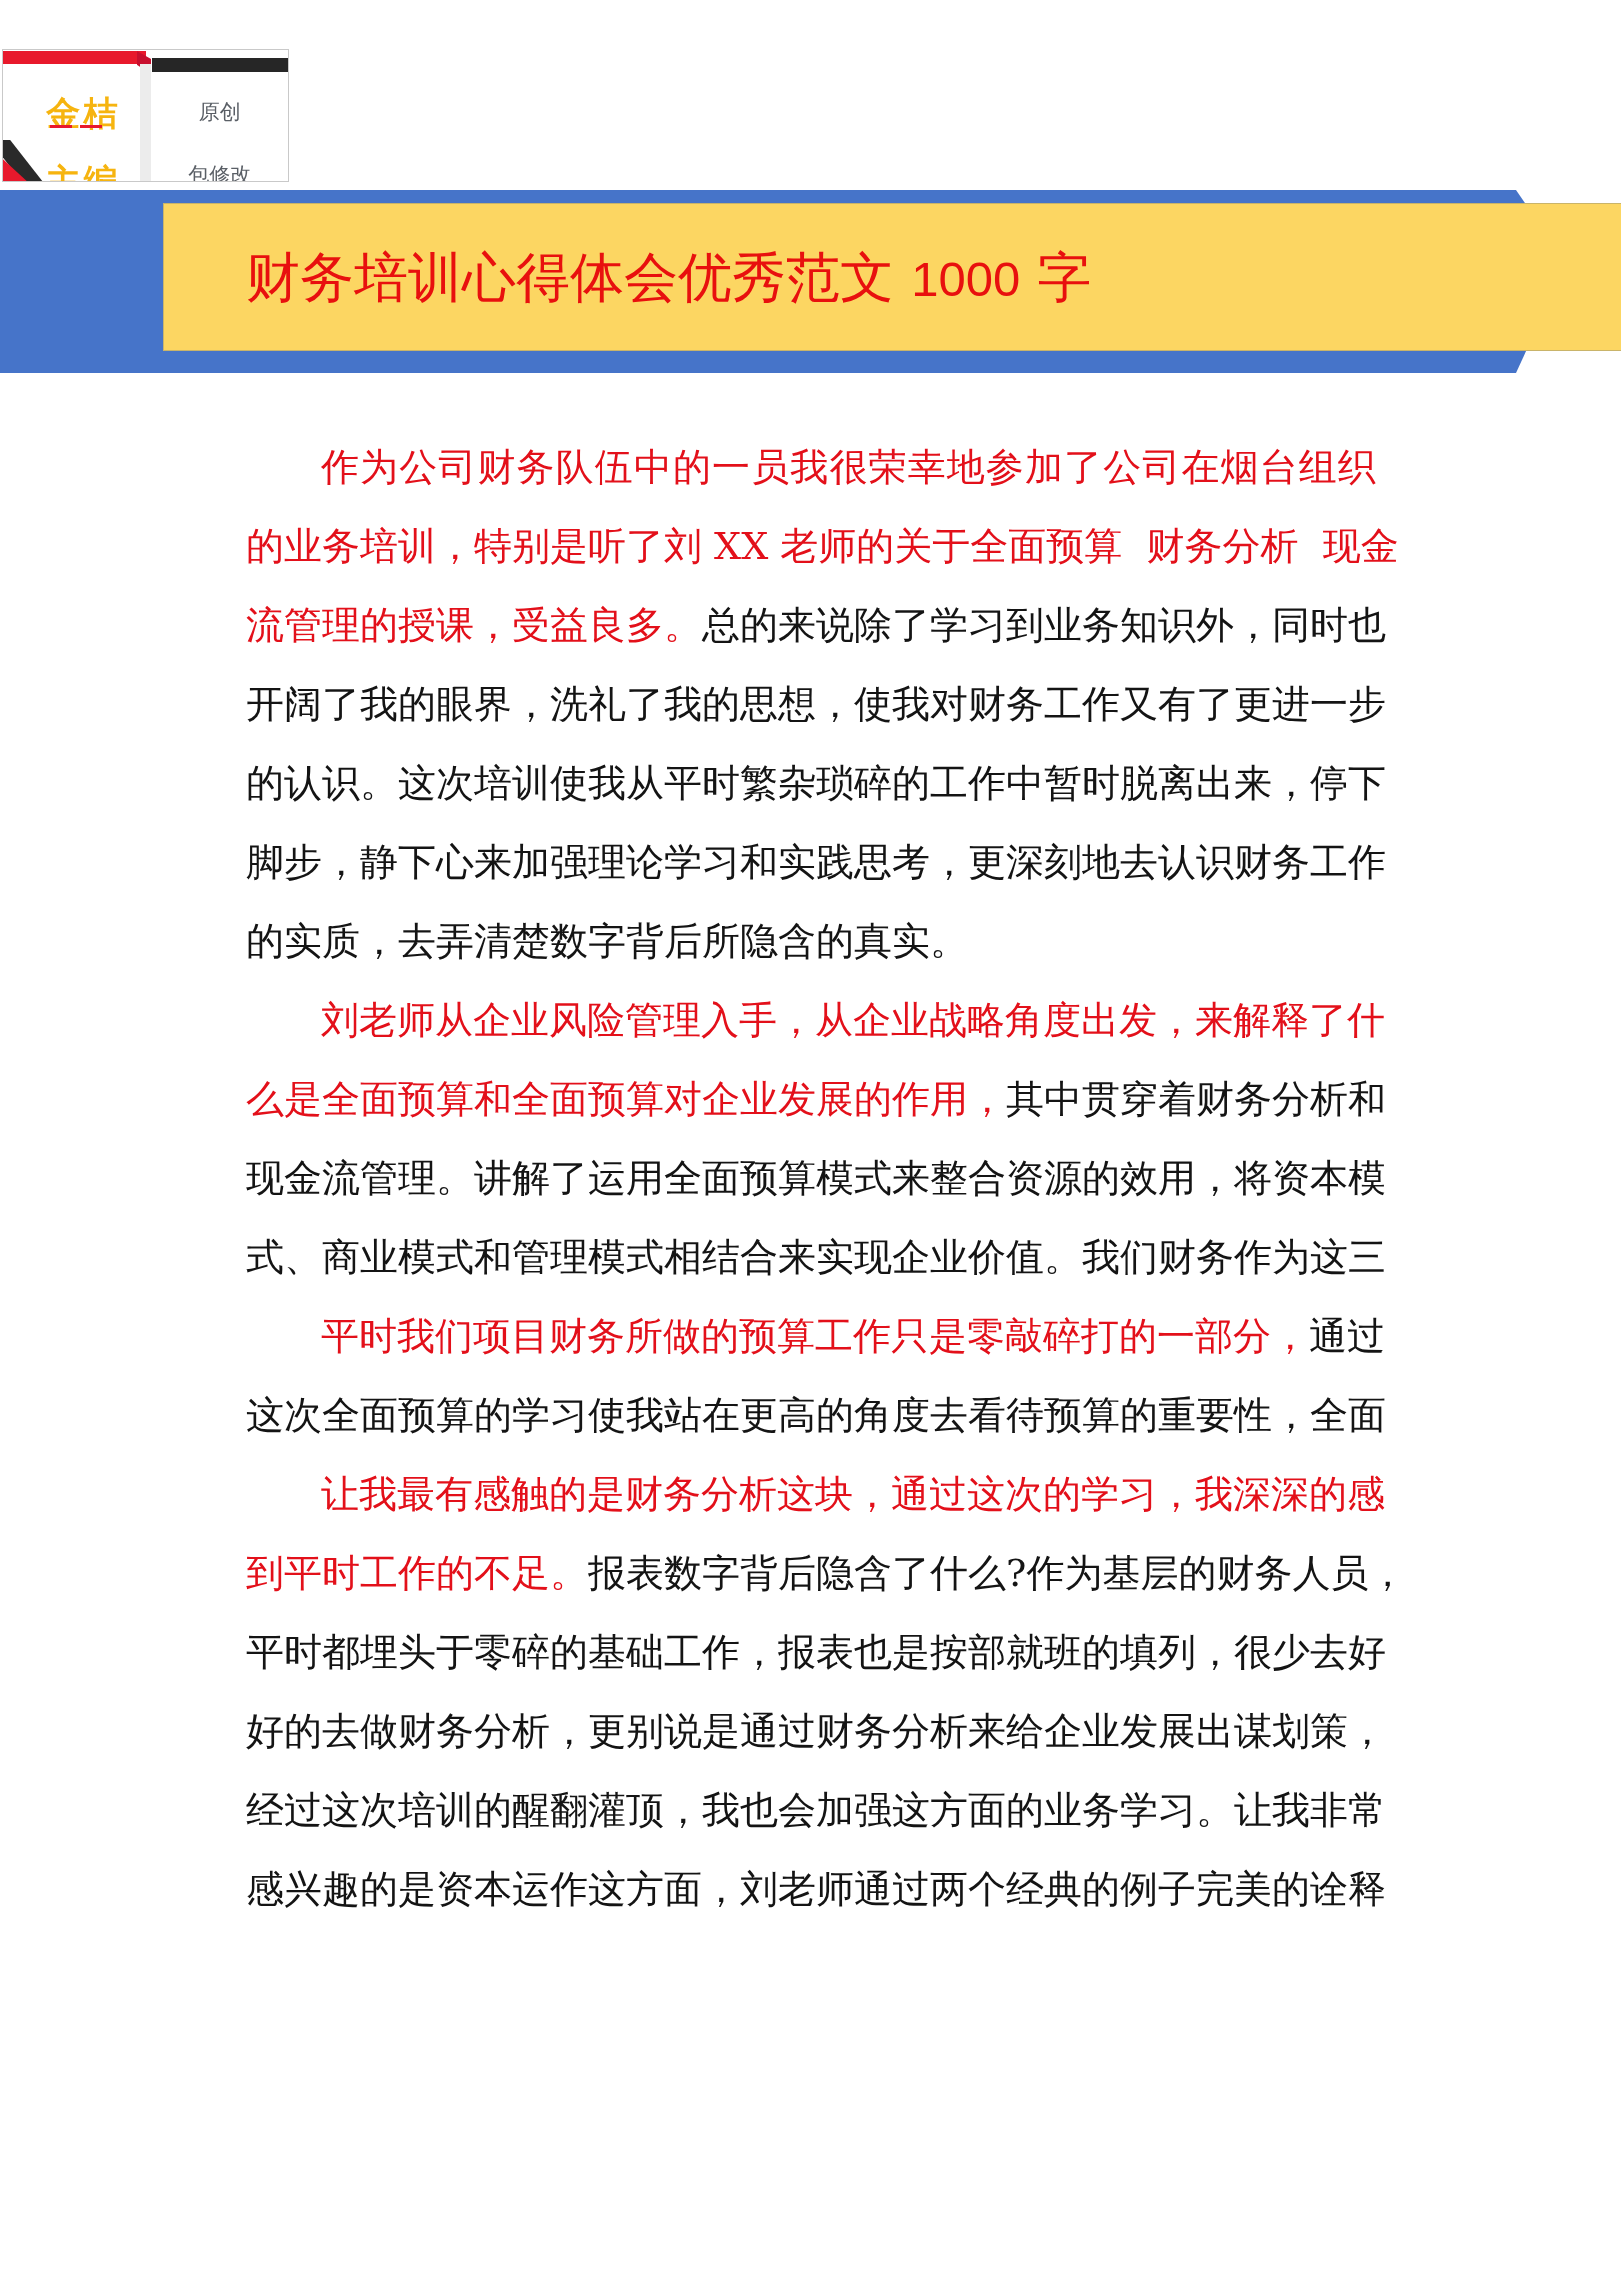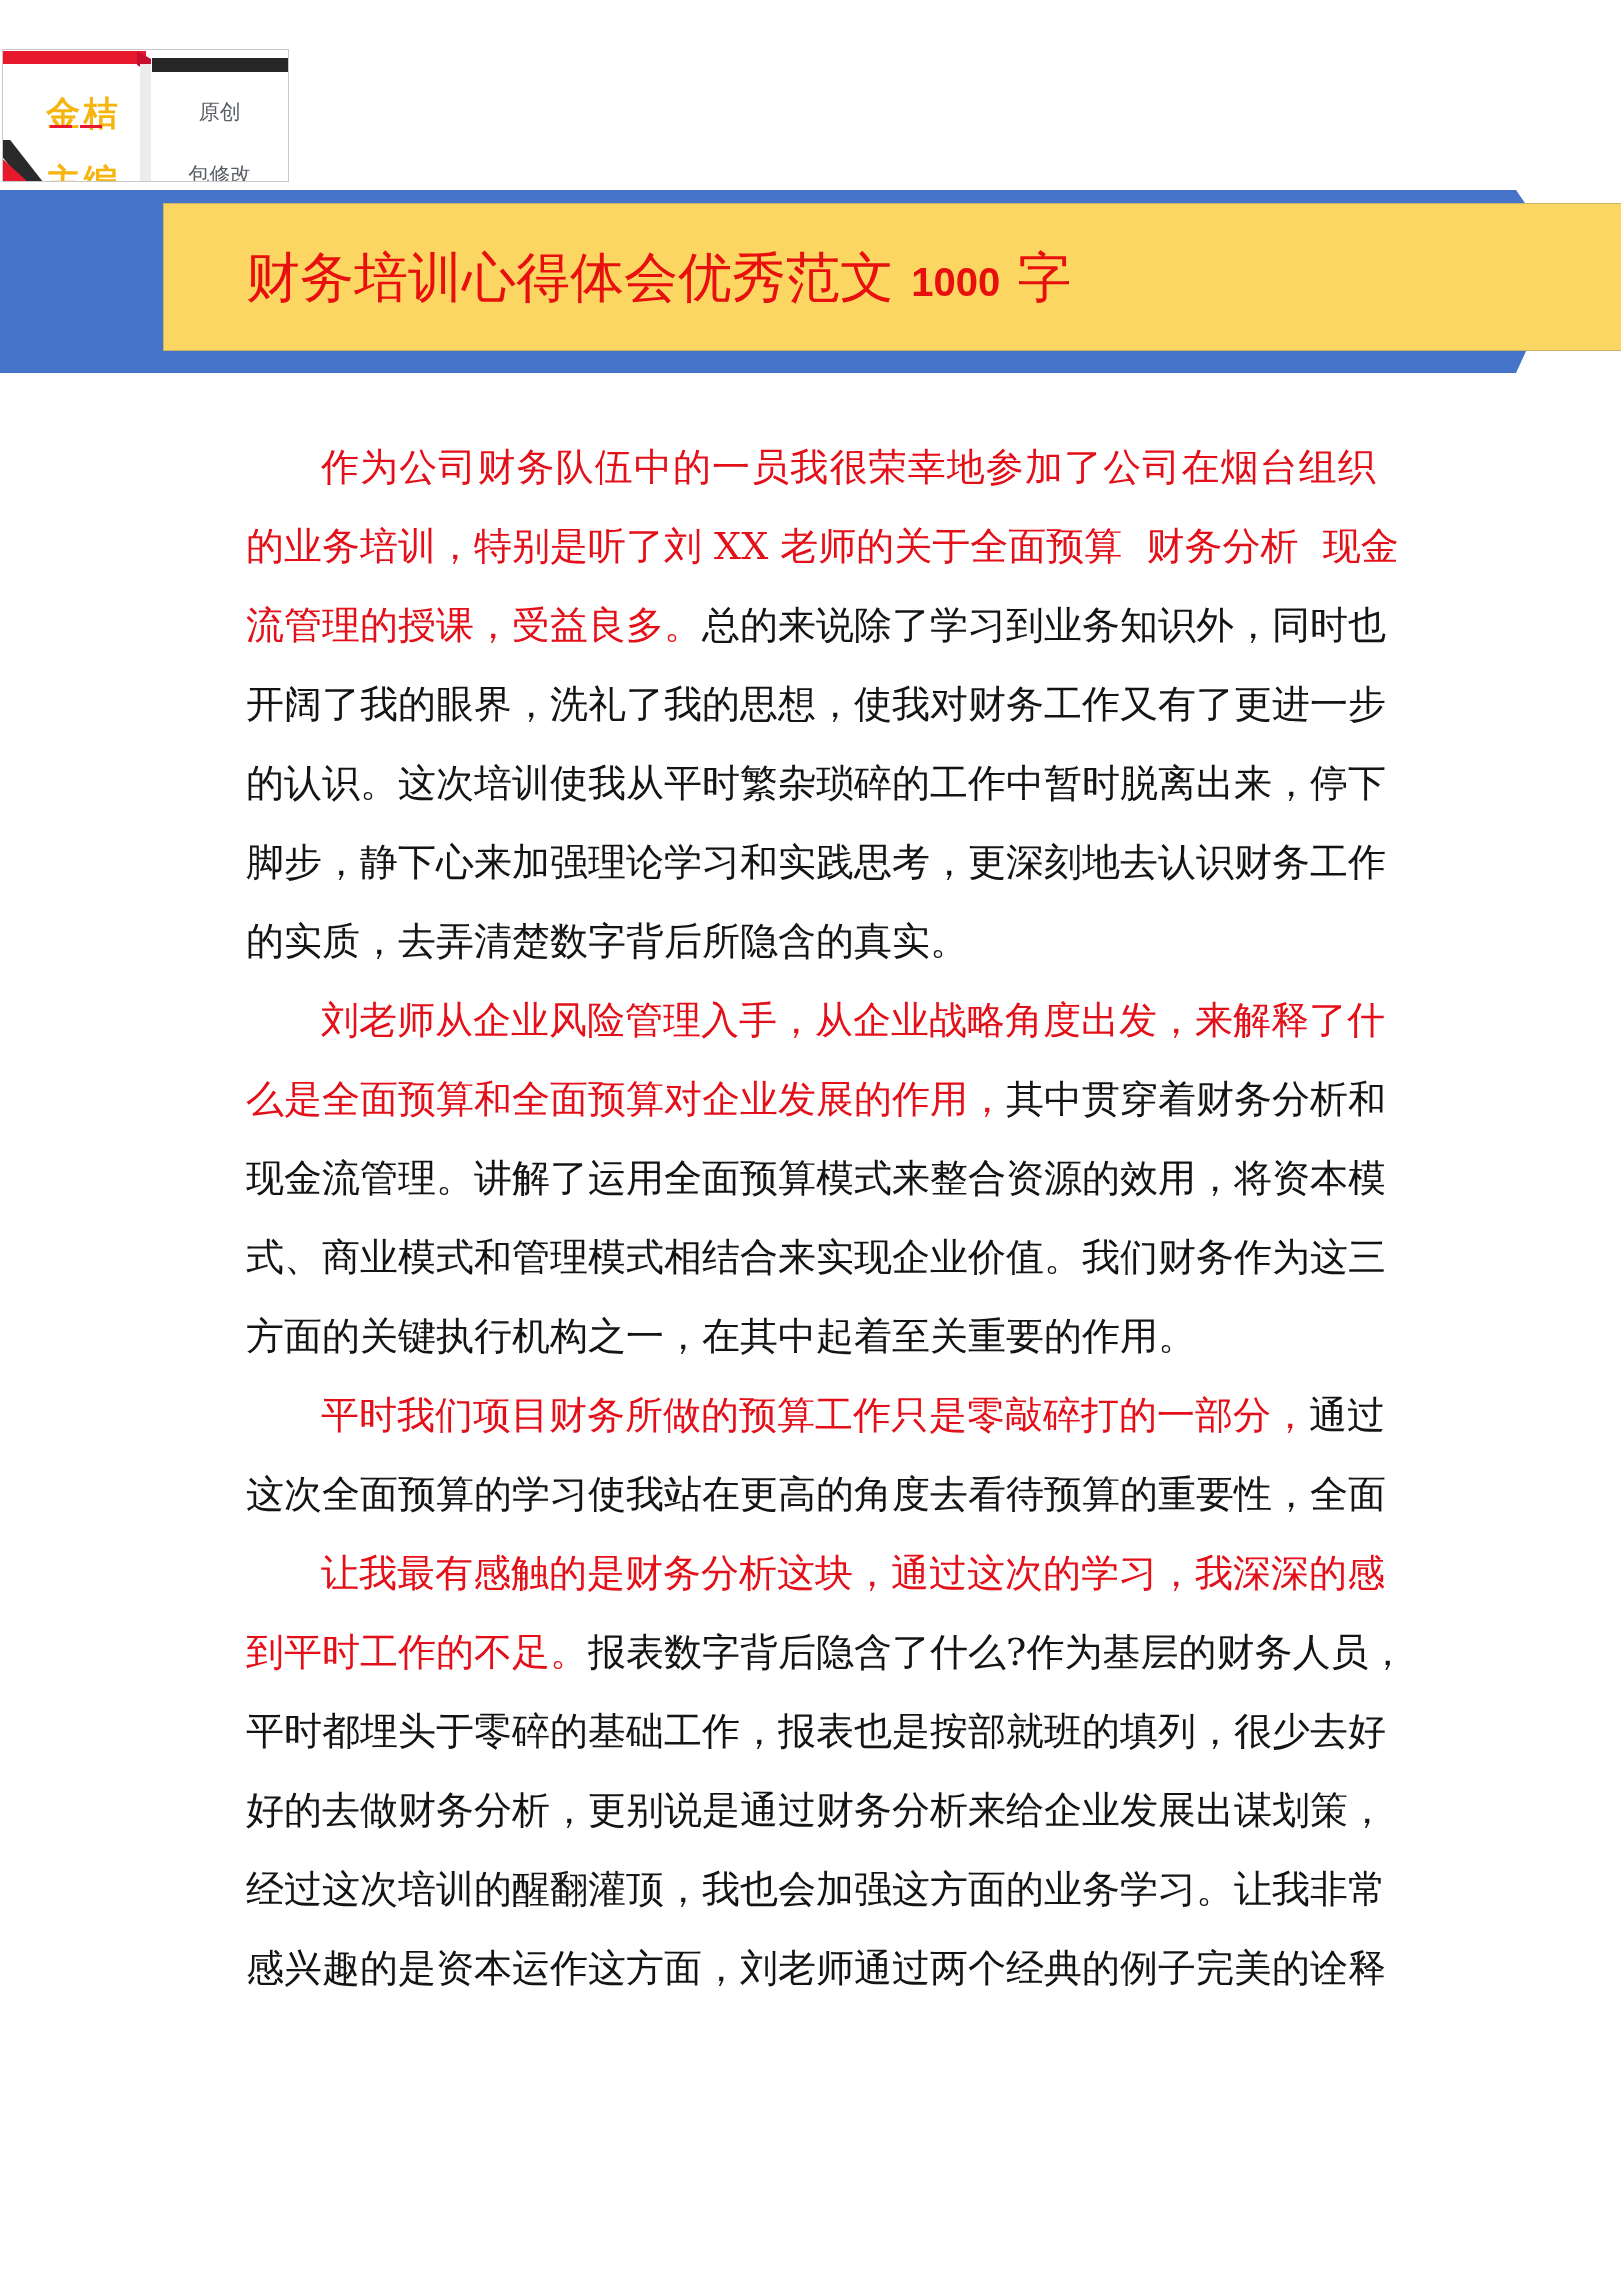--- a/index.html
+++ b/index.html
@@ -31,21 +31,21 @@
   .logo-tagline.l1 { top: 52px; }
   .logo-tagline.l2 { top: 89px; margin-top: 26px; }
 
   
   .banner-blue { position: absolute; left: 0; top: 190px; width: 1527px; height: 183px; background: #4674c9;
     clip-path: polygon(0 0, 1516px 0, 1527px 16px, 1527px 159px, 1516px 100%, 0 100%); }
   .banner-yellow { position: absolute; left: 163px; top: 203px; width: 1458px; height: 148px; background: #fcd662;
     border-top: 0.9px solid #c9b46a; border-left: 0.9px solid #c9b46a; border-bottom: 0.9px solid #c9b46a; box-sizing: border-box; }
   .title { position: absolute; left: 246px; top: 242px; height: 72px; line-height: 72px; color: #e8100e;
     font-size: 54px; white-space: nowrap; font-family: "DejaVu Serif", "Liberation Serif", serif; }
-  .title .num { font-family: "Liberation Sans", "DejaVu Sans", sans-serif; font-weight: bold; font-size: 40px; }
+  .title .num { font-family: "Liberation Sans", "DejaVu Sans", sans-serif; font-weight: normal; font-size: 49px; }
 
   
   .body { position: absolute; left: 246px; top: 444px; width: 1130px; }
   .line { height: 79px; line-height: 47px; font-size: 38px; white-space: nowrap; color: #111;
     display: flex; justify-content: space-between; }
   .line.last { justify-content: flex-start; }
   .line.indent { padding-left: 75px; }
   .seg { display: inline; }
   .red { color: #e3101a; }
   .black { color: #141414; }
@@ -400,23 +400,20 @@
         <span class="seg black">。</span>
         <span class="seg black">我</span>
         <span class="seg black">们</span>
         <span class="seg black">财</span>
         <span class="seg black">务</span>
         <span class="seg black">作</span>
         <span class="seg black">为</span>
         <span class="seg black">这</span>
         <span class="seg black">三</span>
       </div>
-      <div class="line last">
-        <span class="seg black">方面的关键执行机构之一，在其中起着至关重要的作用。</span>
-      </div>
     </div>
     <div>
       <div class="line indent">
         <span class="seg red">平</span>
         <span class="seg red">时</span>
         <span class="seg red">我</span>
         <span class="seg red">们</span>
         <span class="seg red">项</span>
         <span class="seg red">目</span>
         <span class="seg red">财</span>

